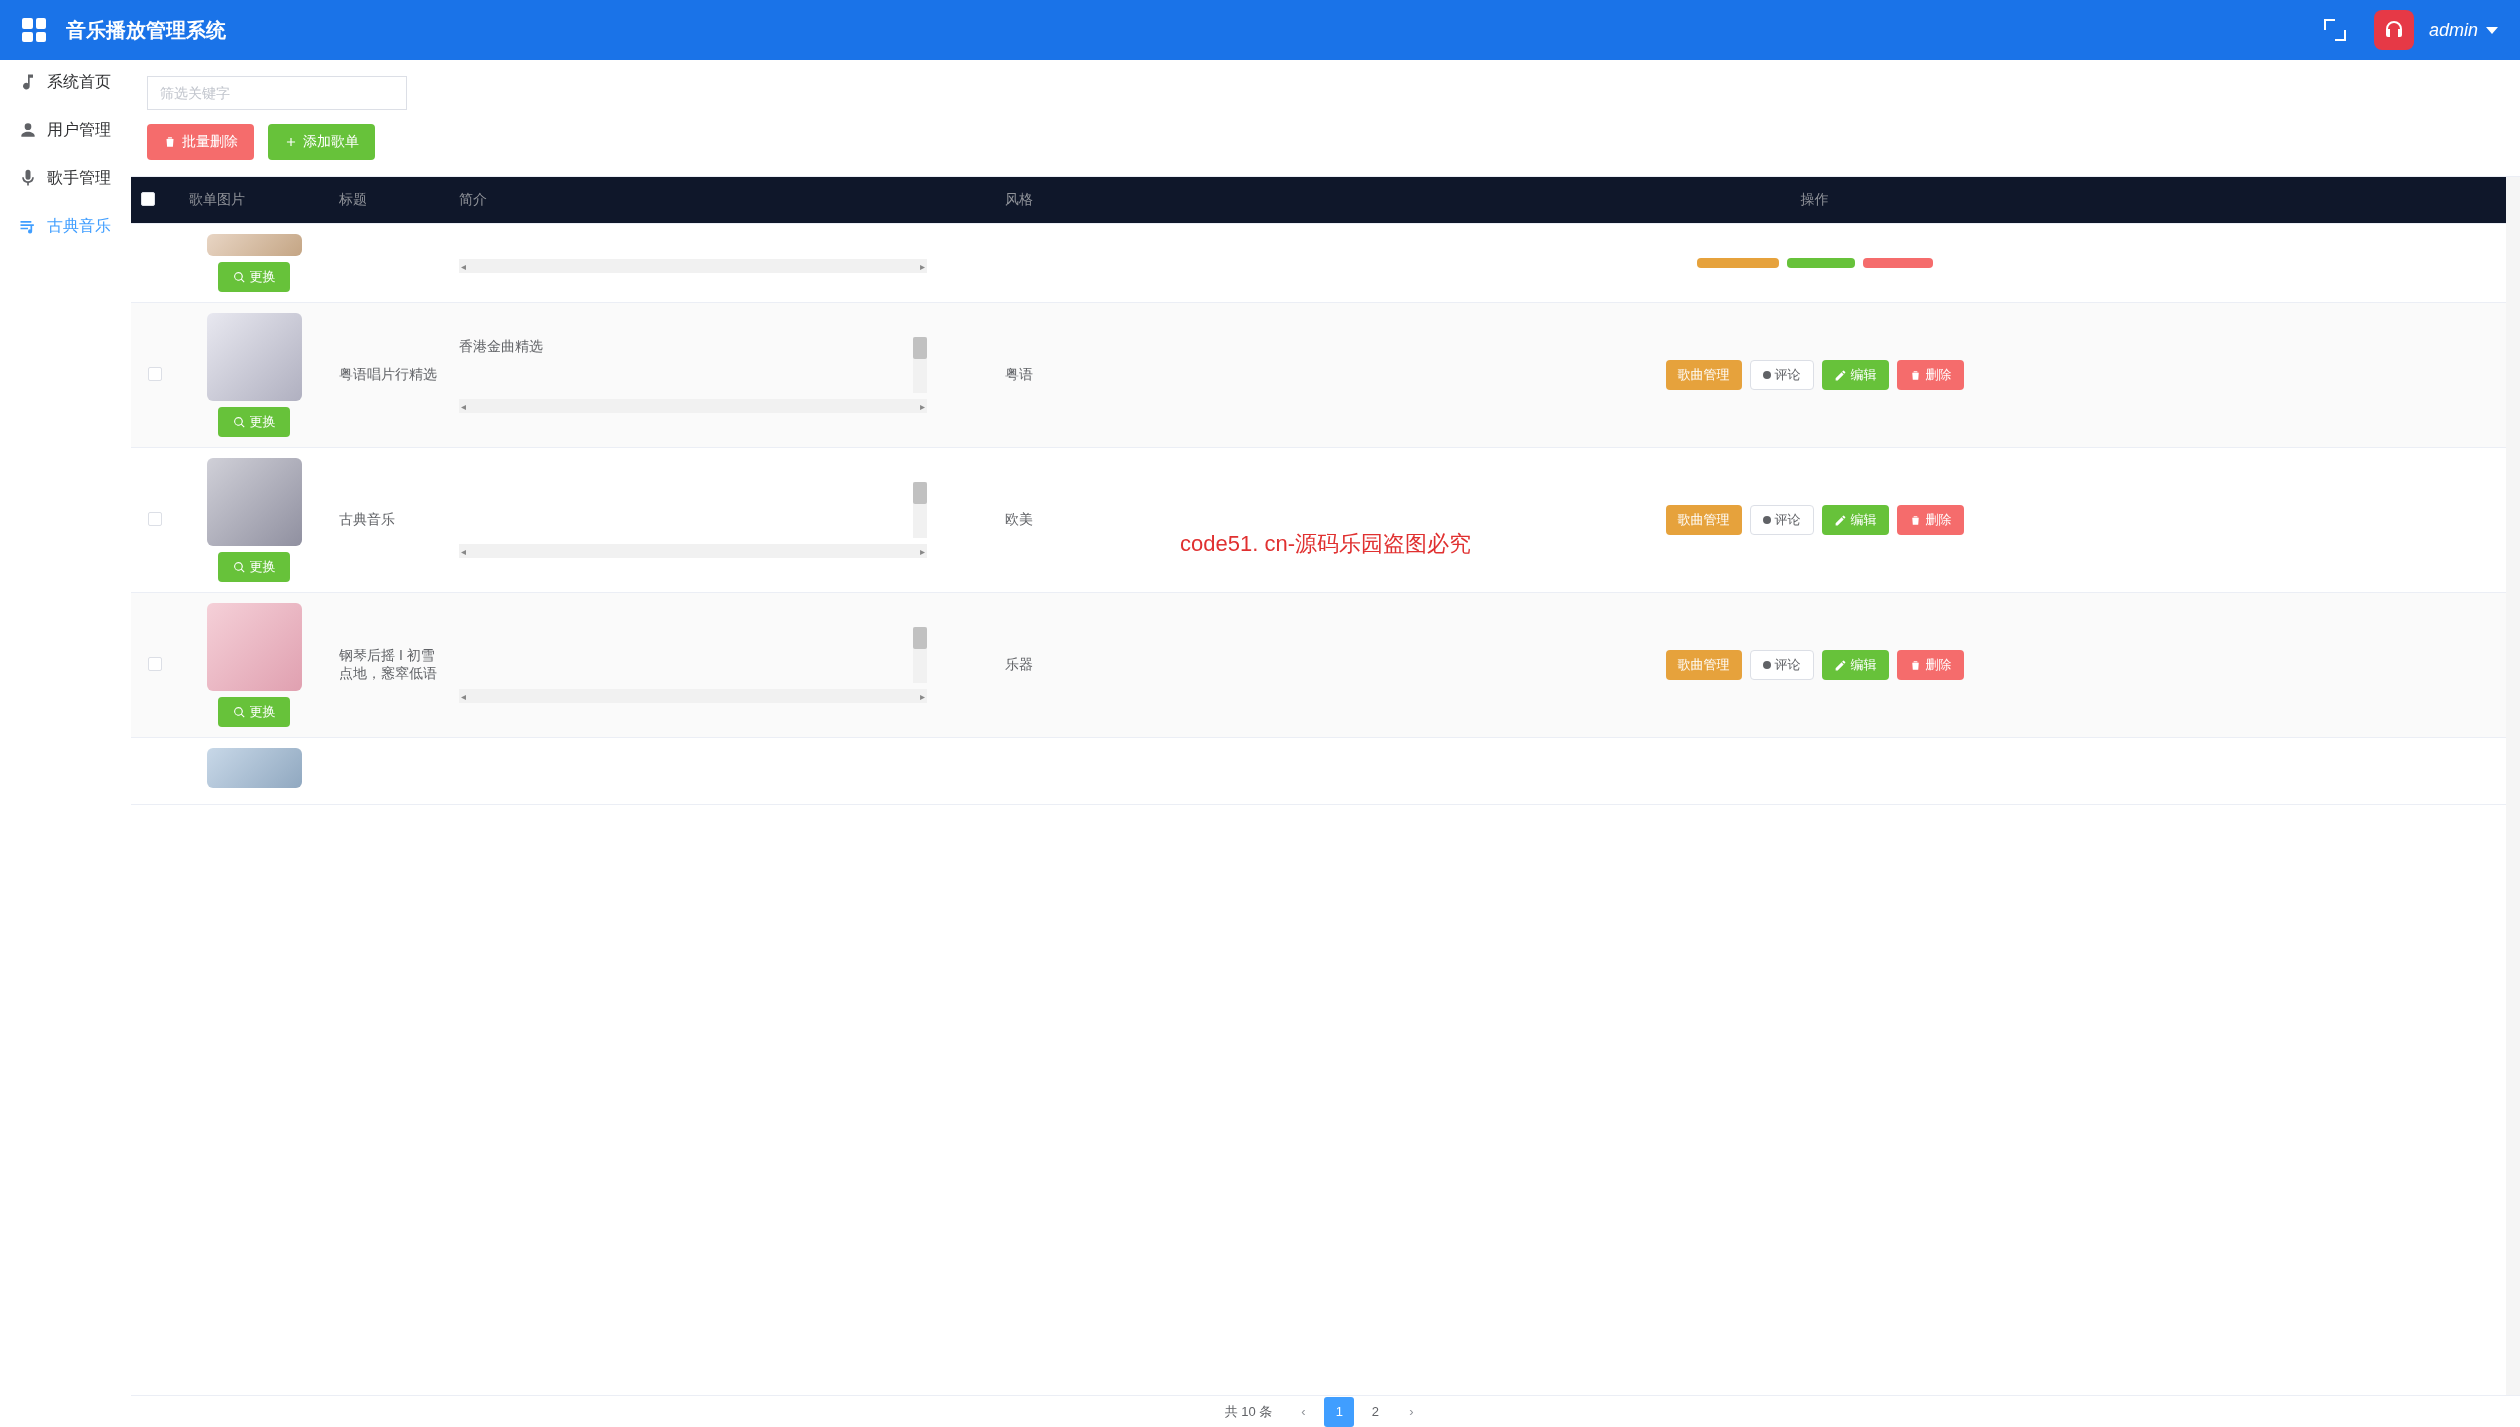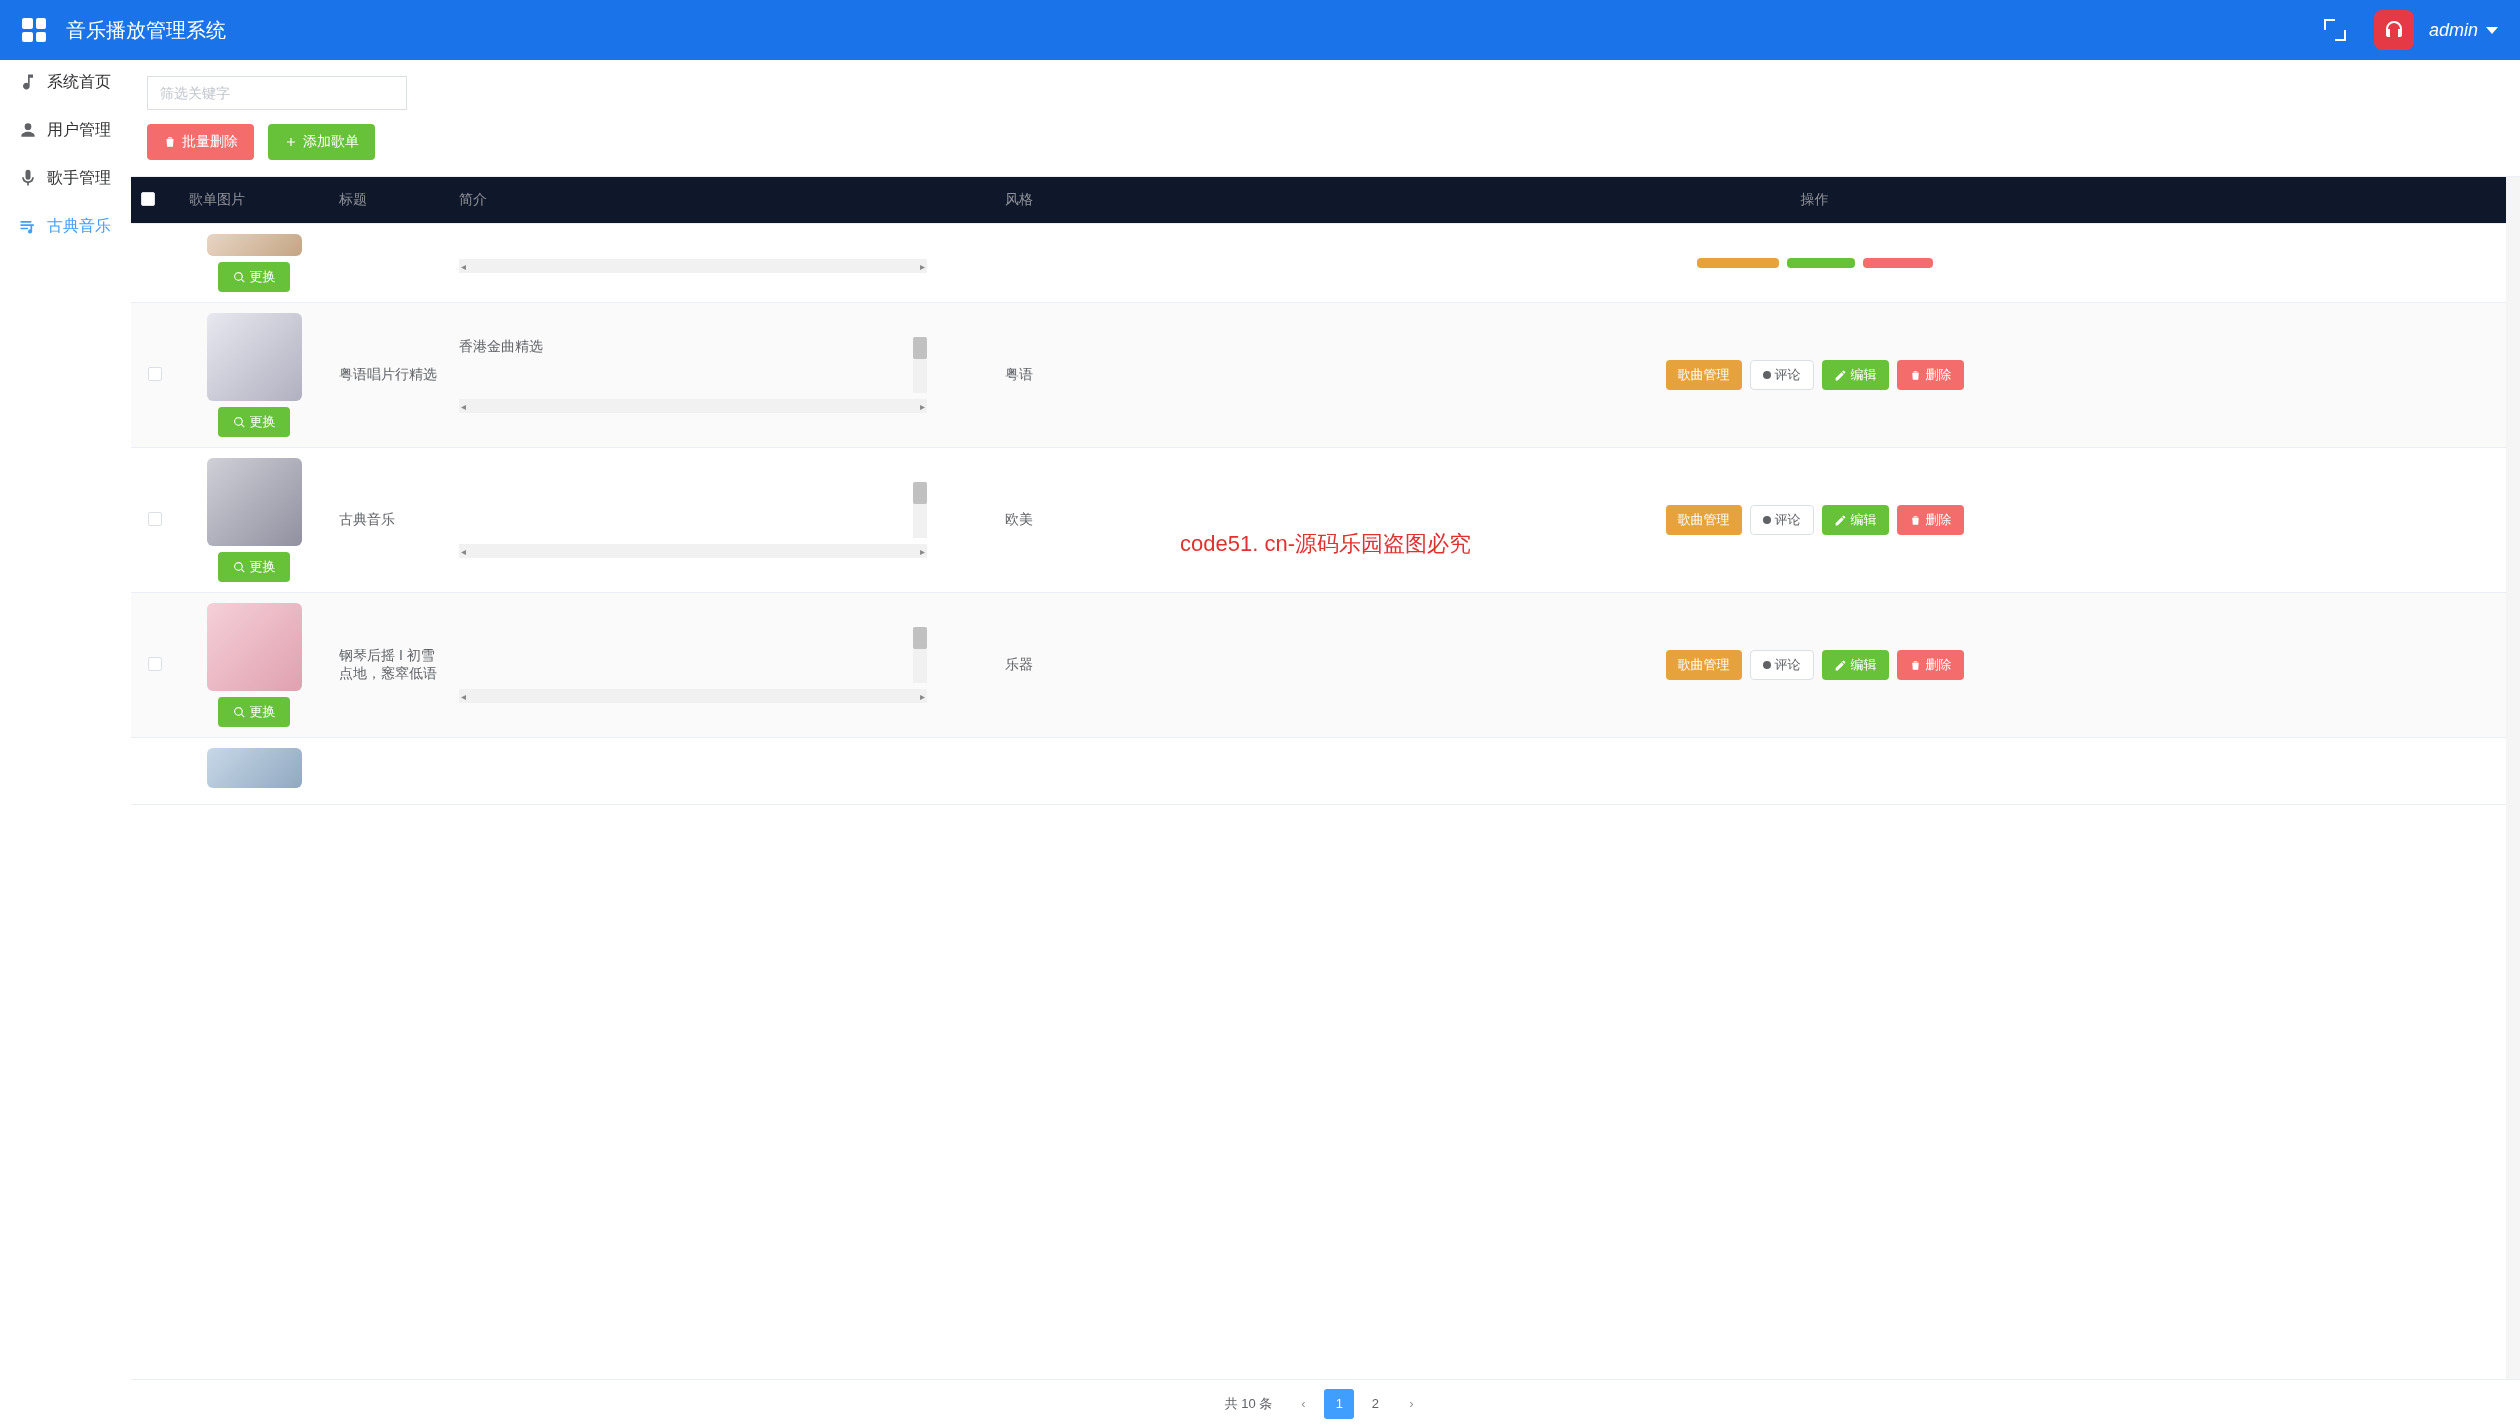--- a/index.html
+++ b/index.html
@@ -2,21 +2,21 @@
 <html><head>
 <meta charset="utf-8">
 <style>
 * { margin: 0; padding: 0; box-sizing: border-box; }
 body { font-family: -apple-system, "Helvetica Neue", Arial, "PingFang SC", "Microsoft YaHei", sans-serif; font-size: 14px; color: #606266; background: #fff; }
 
 
 .header { height: 60px; background: #1a73e8; display: flex; align-items: center; padding: 0 22px; color: #fff; }
 .header-apps { width: 24px; height: 24px; display: grid; grid-template-columns: repeat(2,1fr); gap: 3px; margin-right: 20px; cursor: pointer; }
 .header-apps span { background: #fff; border-radius: 2px; }
-.header-title { font-size: 20px; font-weight: 400; flex: 0 0 auto; text-align: center; }
+.header-title { font-size: 20px; font-weight: 700; flex: 0 0 auto; text-align: center; }
 .header-spacer { flex: 1; }
 .header-fullscreen { width: 22px; height: 22px; margin-right: 28px; cursor: pointer; position: relative; }
 .header-fullscreen::before, .header-fullscreen::after { content: ""; position: absolute; width: 9px; height: 9px; border: 2px solid #fff; }
 .header-fullscreen::before { top: 0; left: 0; border-right: none; border-bottom: none; }
 .header-fullscreen::after { bottom: 0; right: 0; border-left: none; border-top: none; }
 .header-avatar { width: 40px; height: 40px; border-radius: 8px; background: #e63946; display: flex; align-items: center; justify-content: center; margin-right: 15px; }
 .header-avatar svg { width: 24px; height: 24px; }
 .header-user { font-size: 18px; display: flex; align-items: center; cursor: pointer; font-style: italic; }
 .header-user-caret { margin-left: 8px; width: 0; height: 0; border-left: 6px solid transparent; border-right: 6px solid transparent; border-top: 7px solid #fff; }
 
@@ -80,21 +80,21 @@
 .ops-row0 { display:flex; gap:8px; justify-content:center; }
 .ops-row0 .stub { height: 10px; border-radius: 4px; }
 .ops-row0 .s1 { width: 82px; background:#e6a23c; }
 .ops-row0 .s2 { width: 68px; background:#67c23a; }
 .ops-row0 .s3 { width: 70px; background:#f56c6c; }
 
 
 .watermark { position: absolute; left: 50%; transform: translateX(-50%); top: 352px; color: #e03030; font-size: 22px; font-weight: 400; pointer-events: none; z-index: 5; }
 
 
-.pager { height: 48px; display: flex; align-items: center; justify-content: center; gap: 16px; border-top: 1px solid #ebeef5; }
+.pager { height: 32px; display: flex; align-items: center; justify-content: center; gap: 16px; border-top: 1px solid #ebeef5; }
 .pager-total { color: #606266; font-size: 13px; }
 .pager-btns { display: flex; gap: 6px; }
 .pg { min-width: 30px; height: 30px; display: flex; align-items: center; justify-content: center; border-radius: 3px; font-size: 13px; color: #606266; cursor: pointer; background: #fff; }
 .pg.cur { background: #409eff; color: #fff; }
 .pg.arrow { color: #909399; }
 </style>
 </head>
 <body>
 
 <div class="header">

